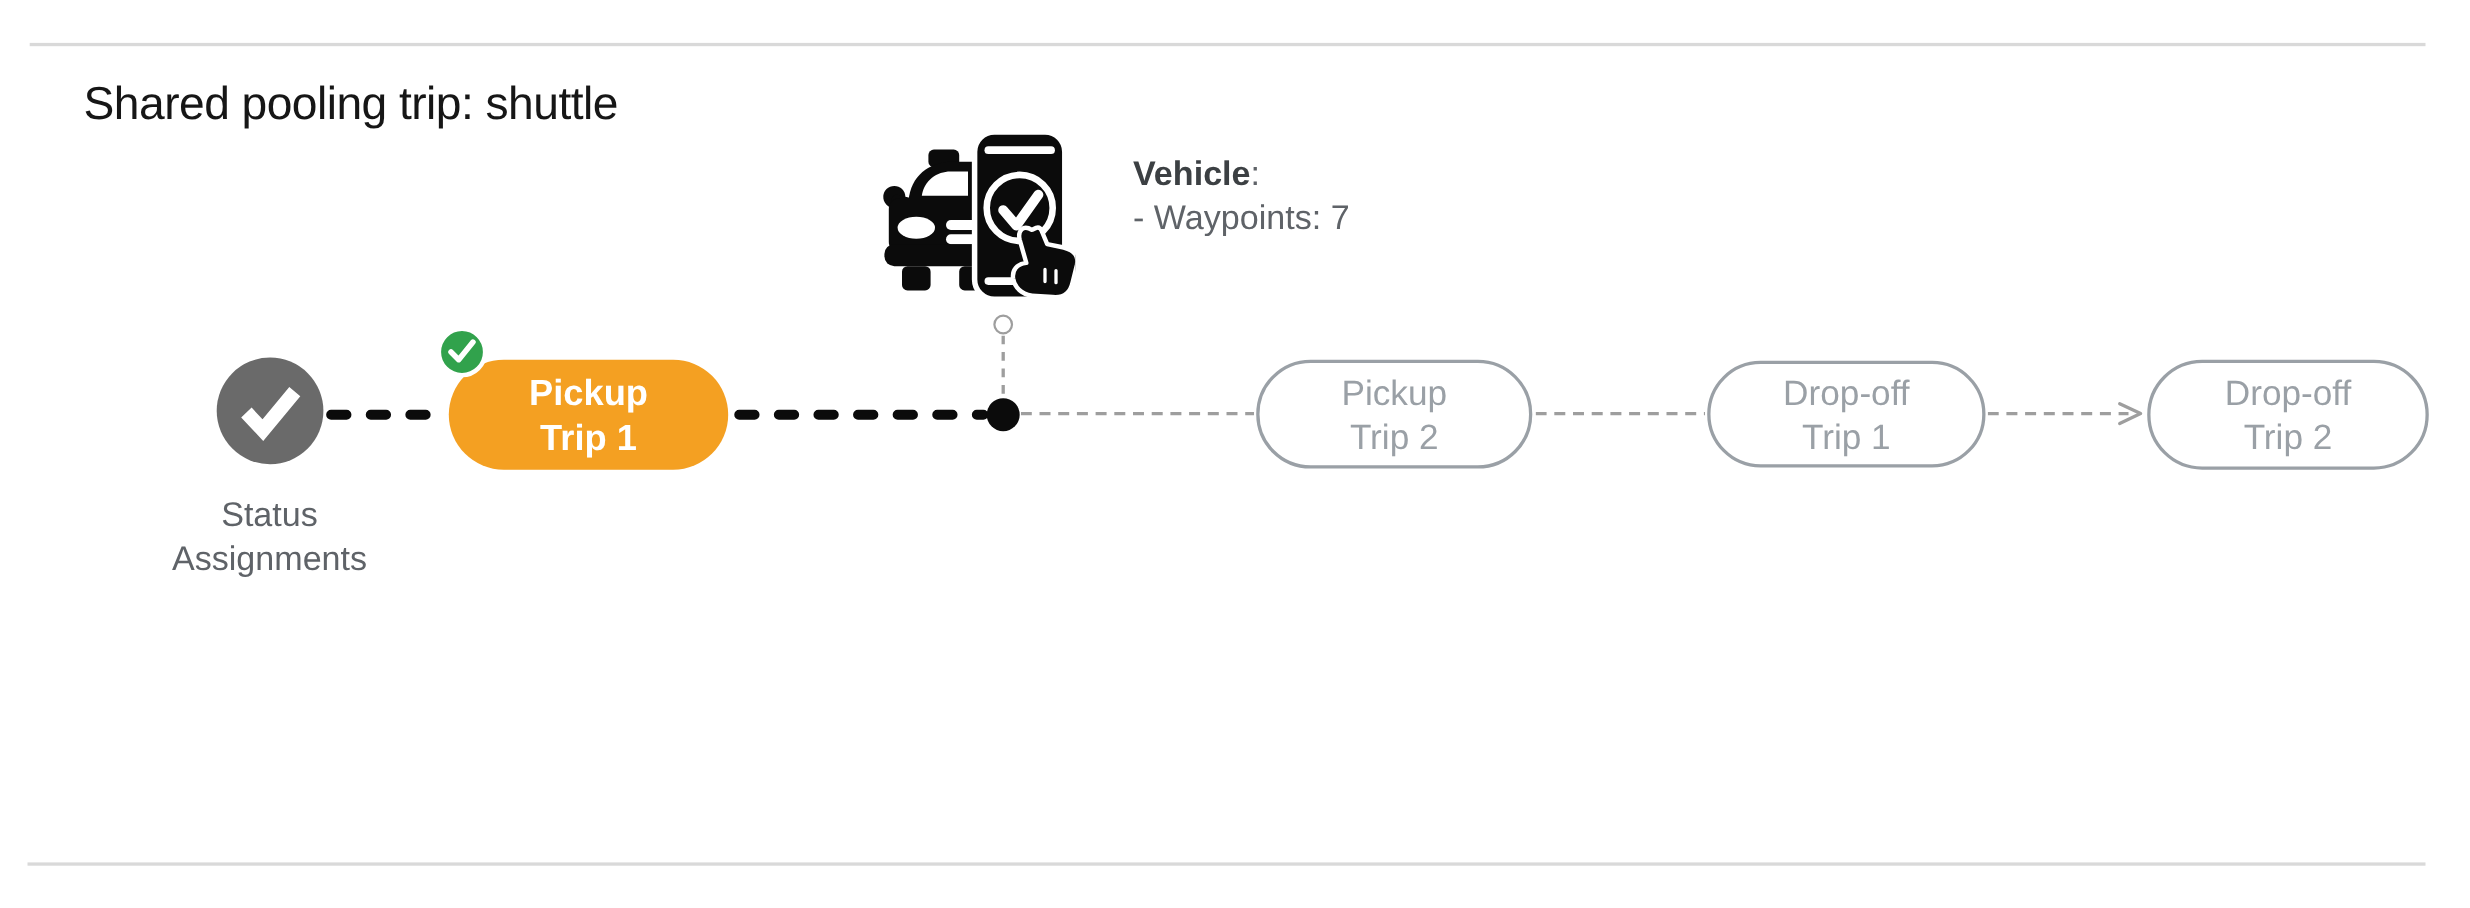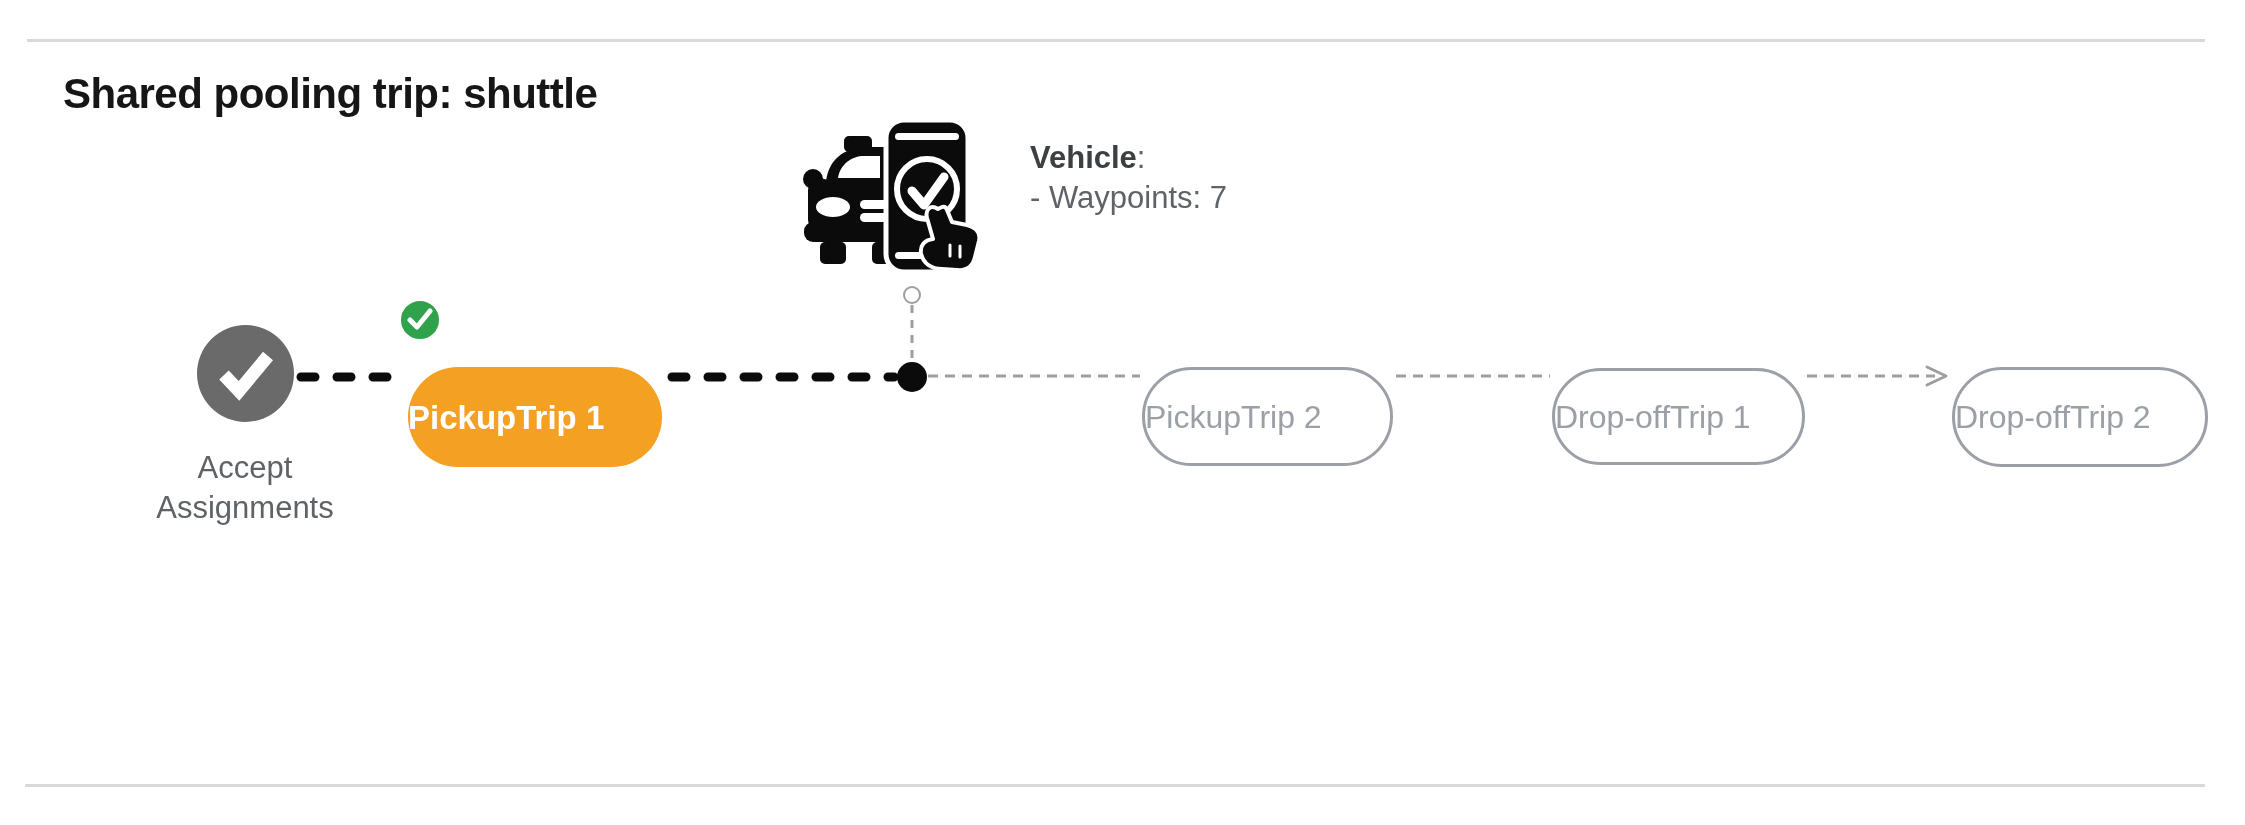--- a/index.html
+++ b/index.html
@@ -3,33 +3,33 @@
 <meta charset="utf-8">
 <style>
   html,body{margin:0;padding:0;background:#fff;}
   body{font-family:"Liberation Sans", sans-serif; -webkit-font-smoothing:antialiased;}
   #stage{position:relative;width:2245px;height:825px;background:#fff;overflow:hidden;}
 
   .rule{position:absolute;height:3px;background:var(--rule-gray,#D9D9D9);}
   #rule-top{left:27px;top:39px;width:2178px;}
   #rule-bottom{left:25px;top:784px;width:2180px;}
 
-  .title{position:absolute;left:63px;top:70px;font-size:42px;font-weight:700;
+  .title{position:absolute;left:76px;top:70px;font-size:42px;font-weight:400;
          color:var(--title-color,#161616);letter-spacing:-0.5px;white-space:nowrap;text-align:center;}
 
   
   .start-node{position:absolute;left:197px;top:325px;width:97px;height:97px;border-radius:50%;
               background:var(--node-gray,#6B6B6B);display:flex;align-items:center;justify-content:center;}
   .start-label{position:absolute;left:120px;top:448px;width:250px;text-align:center;
                font-size:31px;line-height:40px;color:var(--text-gray,#5F6368);}
 
   
-  .pill{position:absolute;border-radius:60px;display:flex;flex-direction:row;
-        align-items:center;text-align:center;
-        font-size:32px;line-height:40px;margin-top:40px;}
+  .pill{position:absolute;border-radius:60px;display:flex;flex-direction:column;
+        align-items:center;justify-content:center;text-align:center;
+        font-size:32px;line-height:40px;}
   .pill--active{background:var(--accent-orange,#F4A022);color:#fff;font-weight:700;
                 font-size:33px;line-height:41px;}
   .pill--upcoming{background:#fff;border:3px solid var(--pill-gray,#9AA0A6);
                   color:var(--pill-gray,#9AA0A6);font-weight:500;}
   #pill-pickup-1{left:408px;top:327px;width:254px;height:100px;}
   #pill-pickup-2{left:1142px;top:327px;width:245px;height:93px;}
   #pill-dropoff-1{left:1552px;top:328px;width:247px;height:91px;}
   #pill-dropoff-2{left:1952px;top:327px;width:250px;height:94px;}
 
   
@@ -71,21 +71,21 @@
   <div class="rule" id="rule-bottom"></div>
 
   <div class="title">Shared pooling trip: shuttle</div>
 
   <div class="start-node">
     <svg width="64" height="58" viewBox="0 0 64 58">
       <path d="M10 30 L25 46 L54 11" fill="none" stroke="#fff" stroke-width="13" stroke-linecap="butt" stroke-linejoin="miter"></path>
     </svg>
   </div>
   <div class="start-label">
-    <div>Accept</div>
+    <div>Status</div>
     <div>Assignments</div>
   </div>
 
   <svg class="conn conn-black" id="conn-a" width="116" height="12" viewBox="0 0 116 12">
     <line x1="6" y1="6" x2="112" y2="6" stroke-width="9" stroke-dasharray="14 22" stroke-linecap="round"></line>
   </svg>
   <svg class="conn conn-black" id="conn-b" width="232" height="12" viewBox="0 0 232 12">
     <line x1="6" y1="6" x2="228" y2="6" stroke-width="9" stroke-dasharray="14 22" stroke-linecap="round"></line>
   </svg>
 

